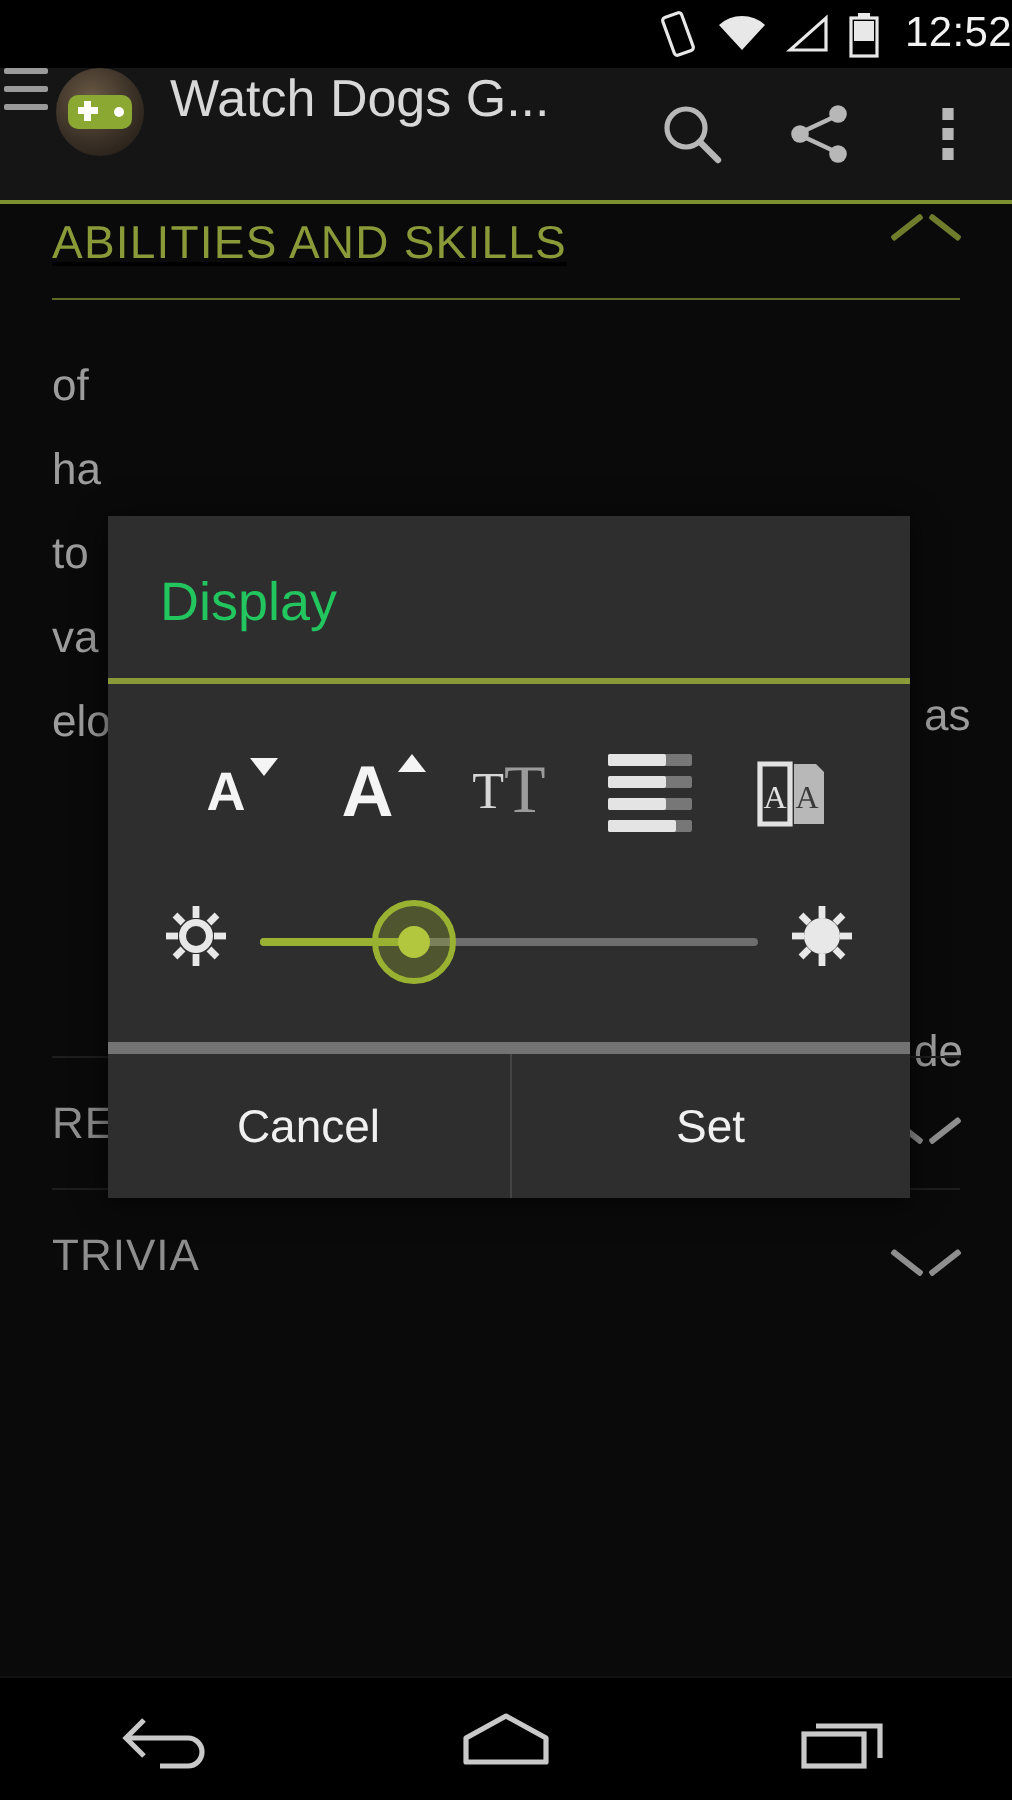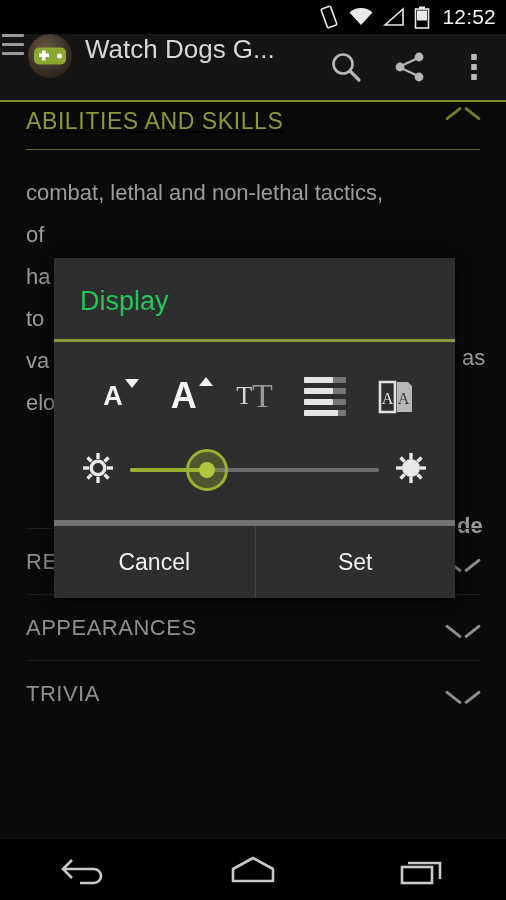--- a/index.html
+++ b/index.html
@@ -8,21 +8,21 @@
     background: #000;
     font-family: "Liberation Sans", sans-serif;
     overflow: hidden;
   }
   .phone { position: relative; width: 506px; height: 900px; background: #0a0a0a; }
 
   
   .statusbar {
     position: absolute; top: 0; left: 0; width: 506px; height: 34px;
     background: #000; display: flex; align-items: center; justify-content: flex-end;
-    padding-right: 10px; gap: 9px;
+    gap: 9px;
   }
   .sb-icon { display: flex; align-items: center; justify-content: center; }
   .sb-time { color: #f2f2f2; font-size: 21px; letter-spacing: .2px; margin-left: 3px; }
 
   
   .actionbar {
     position: absolute; top: 34px; left: 0; width: 506px; height: 66px;
     background: #151515; display: flex; align-items: flex-start;
   }
   .hamburger { width: 22px; margin-left: 2px; display: flex; flex-direction: column; gap: 6px; }
@@ -226,38 +226,33 @@
 
   <div class="content">
 
     <div class="section-head">
       <span class="title">ABILITIES AND SKILLS</span>
       <span class="chev up green"></span>
     </div>
     <div class="sec-rule"></div>
 
     <div class="body-text">
-      <div>combat, lethal and non-lethal tactics,</div>
       <div>of</div>
       <div>ha</div>
       <div>to</div>
       <div>va</div>
       <div>elo</div>
     </div>
 
     <div class="hidden-text" style="left:462px; top:235px;">as</div>
-    <div class="hidden-text" style="left:457px; top:403px;font-weight:bold;">de</div>
+    <div class="hidden-text" style="left:457px; top:403px;">de</div>
 
     <div style="position:absolute; left:0; top:426px; width:506px;">
       <div class="list-row">
         <span class="label">RE</span>
-        <span class="chev"></span>
-      </div>
-      <div class="list-row">
-        <span class="label">APPEARANCES</span>
         <span class="chev"></span>
       </div>
       <div class="list-row">
         <span class="label">TRIVIA</span>
         <span class="chev"></span>
       </div>
     </div>
   </div>
 
   <div class="scrim"></div>

